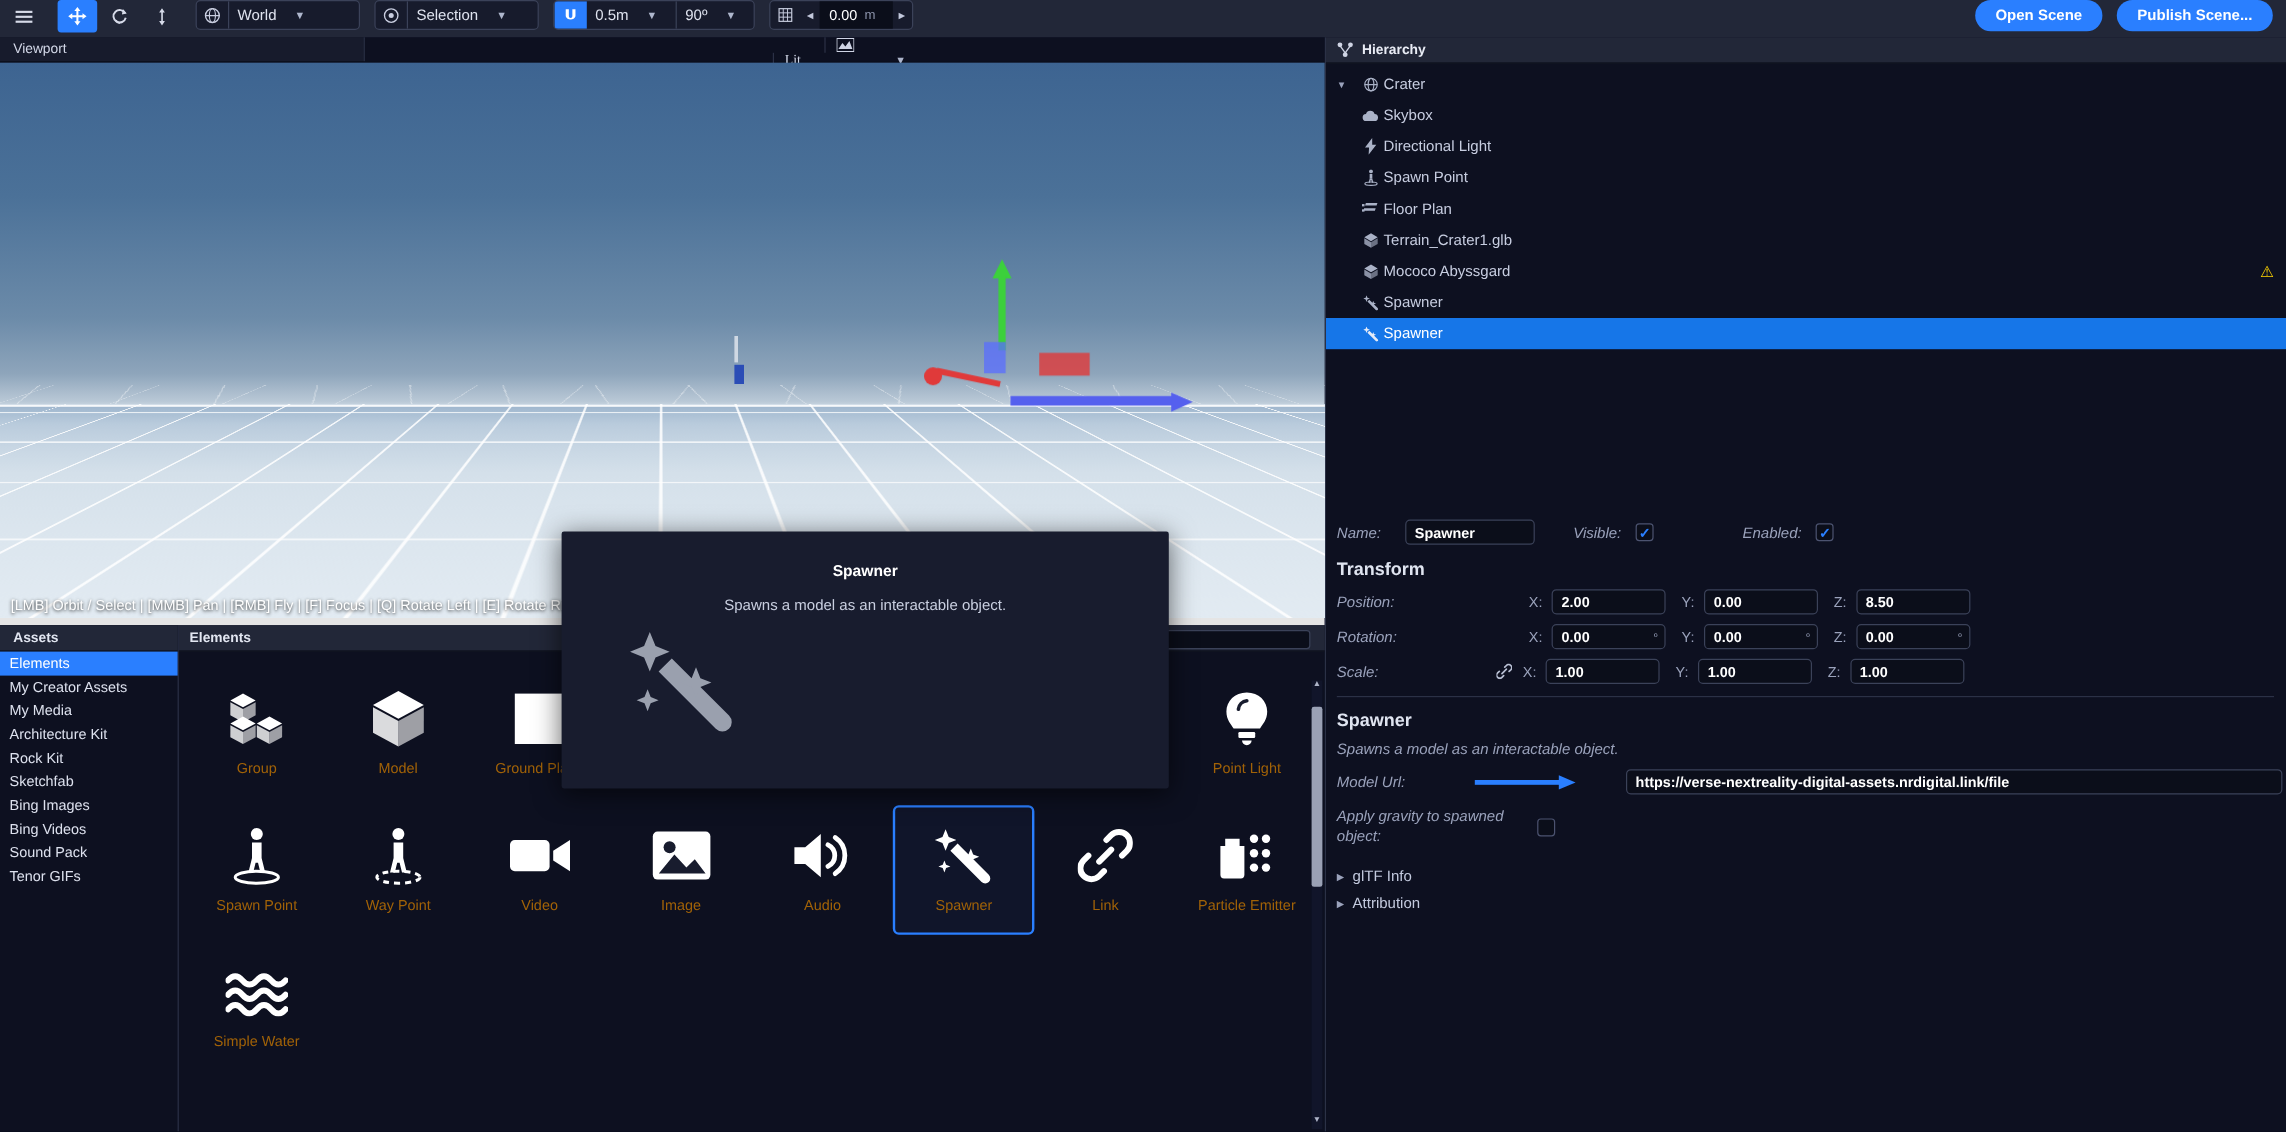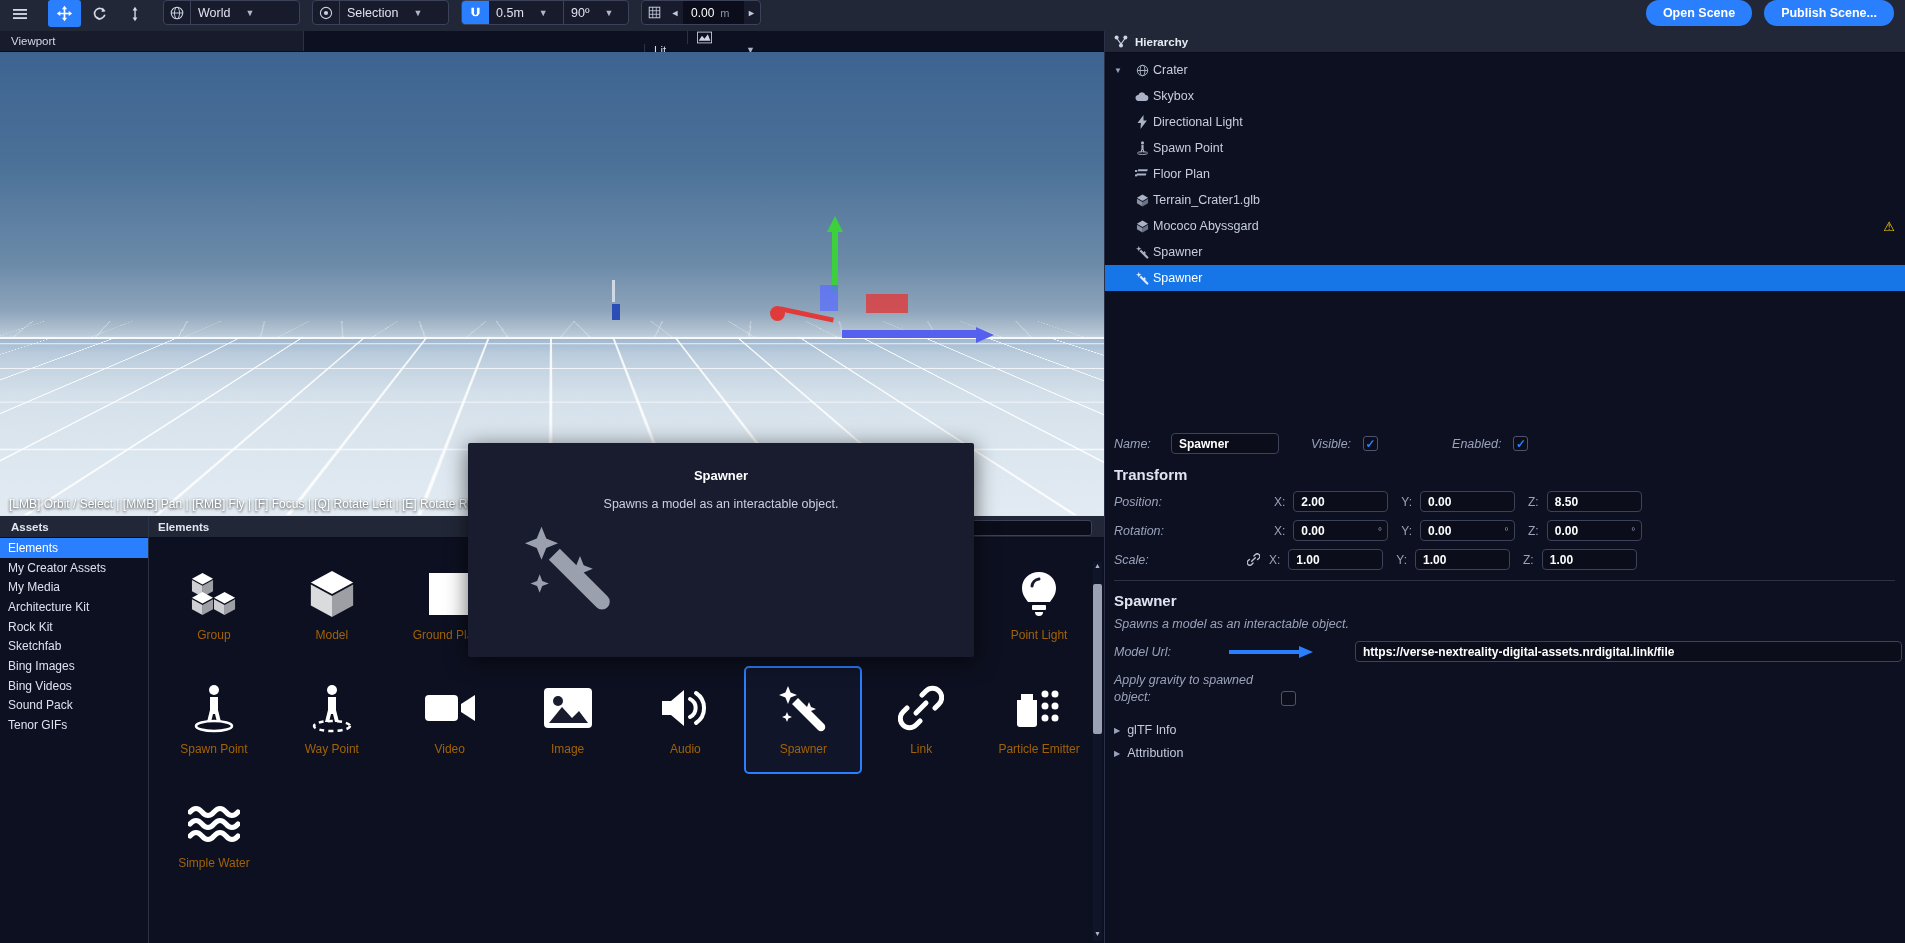--- a/index.html
+++ b/index.html
@@ -55,21 +55,21 @@
   .leftcol { width: 1104px; display: flex; flex-direction: column; min-width:0; }
 
   
   .vp-header {
     height: 21px; background: #171b2c; display: flex; align-items: center;
     font-size: 11.5px; color: #d3d8e8; border-bottom: 1px solid #0b0e1a;
   }
   .vp-header .vp-title { padding-left: 11px; }
   .vp-header .right { margin-left: auto; display: flex; align-items: center; height: 100%; }
   .vp-header .cell { display:flex; align-items:center; justify-content:center; height:100%; padding: 0 9px; border-left: 1px solid #2b3146; cursor: pointer; }
-  .vp-header .cell.wide { width: 120px; justify-content: space-between; }
+  .vp-header .cell.wide { width: 120px; justify-content: space-between; font-family: Liberation Serif, serif; }
 
   
   .viewport { position: relative; flex: 1; min-height: 0; overflow: hidden; }
   .sky {
     position: absolute; inset: 0;
     background: linear-gradient(to bottom, #3d6491 0%, #4b7198 24%, #6c8ba9 46%, #8ea5bb 56%, #b9c8d6 61%, #dfe9f1 63%, #f2f6fa 64%, #ffffff 66%);
   }
   .ground {
     position: absolute; left: -40%; right: -40%; bottom: -10%; top: 61.5%;
     background:
@@ -100,21 +100,21 @@
   .g-plane-xz { position:absolute; left:96px; top:64px; width:42px; height:19px; background: rgba(224,58,58,.8); }
   .marker-far { position:absolute; left:612px; top:228px; width:3px; height:22px; background:#cfd8e3; }
   .marker-far2 { position:absolute; left:612px; top:252px; width:8px; height:16px; background:#2b4db6; }
   .vp-hint {
     position: absolute; left: 9px; bottom: 4px;
     font-size: 12px; color: #ffffff; text-shadow: 0 1px 3px rgba(0,0,0,.9);
     white-space: nowrap;
   }
 
   
-  .assets-area { height: 428px; display: flex; background: #0d1020; border-top: 1px solid #e5e5e5; }
+  .assets-area { height: 428px; display: flex; background: #0d1020; border-top: 6px solid #e5e5e5; }
   .assets-side { width: 149px; flex: 0 0 149px; background: #0d1020; border-right: 1px solid #2b3146; }
   .panel-head {
     height: 22px; background: #222738; display:flex; align-items:center;
     padding-left: 11px; font-size: 11.5px; color: #e2e6f1; font-weight: bold;
     border-bottom: 1px solid #0b0e1a;
   }
   .cat { height: 19.7px; display:flex; align-items:center; padding-left: 8px; font-size: 12px; color:#dde1ee; cursor: pointer; }
   .cat.sel { background: #2a7fff; color:#fff; }
   .assets-main { flex: 1; display: flex; flex-direction: column; min-width:0; position: relative; }
   .elements-head { height: 22px; background: #222738; display:flex; align-items:center; border-bottom: 1px solid #0b0e1a; }
@@ -766,21 +766,21 @@
           <span class="lbl" style="width:95px">Model Url:</span>
           <span class="bluearrow" style="margin-left:20px">
             <span class="shaft"></span>
             <span class="head"></span>
           </span>
           <div class="fieldbox" style="flex:1; margin-left:40px; margin-right:3px; overflow:hidden; white-space:nowrap">
             <span>https://verse-nextreality-digital-assets.nrdigital.link/file</span>
           </div>
         </div>
 
-        <div class="prow" style="align-items:flex-end">
+        <div class="prow" style="align-items:flex-start">
           <span class="lbl" style="width:150px; line-height:17px">Apply gravity to spawned object:</span>
           <div class="cbox" style="margin-left:17px; margin-top:10px"></div>
         </div>
 
         <div class="collap" style="padding-top:17px">
           <span class="ar">▶</span>
           <span>glTF Info</span>
         </div>
         <div class="collap" style="padding-top:9px">
           <span class="ar">▶</span>

